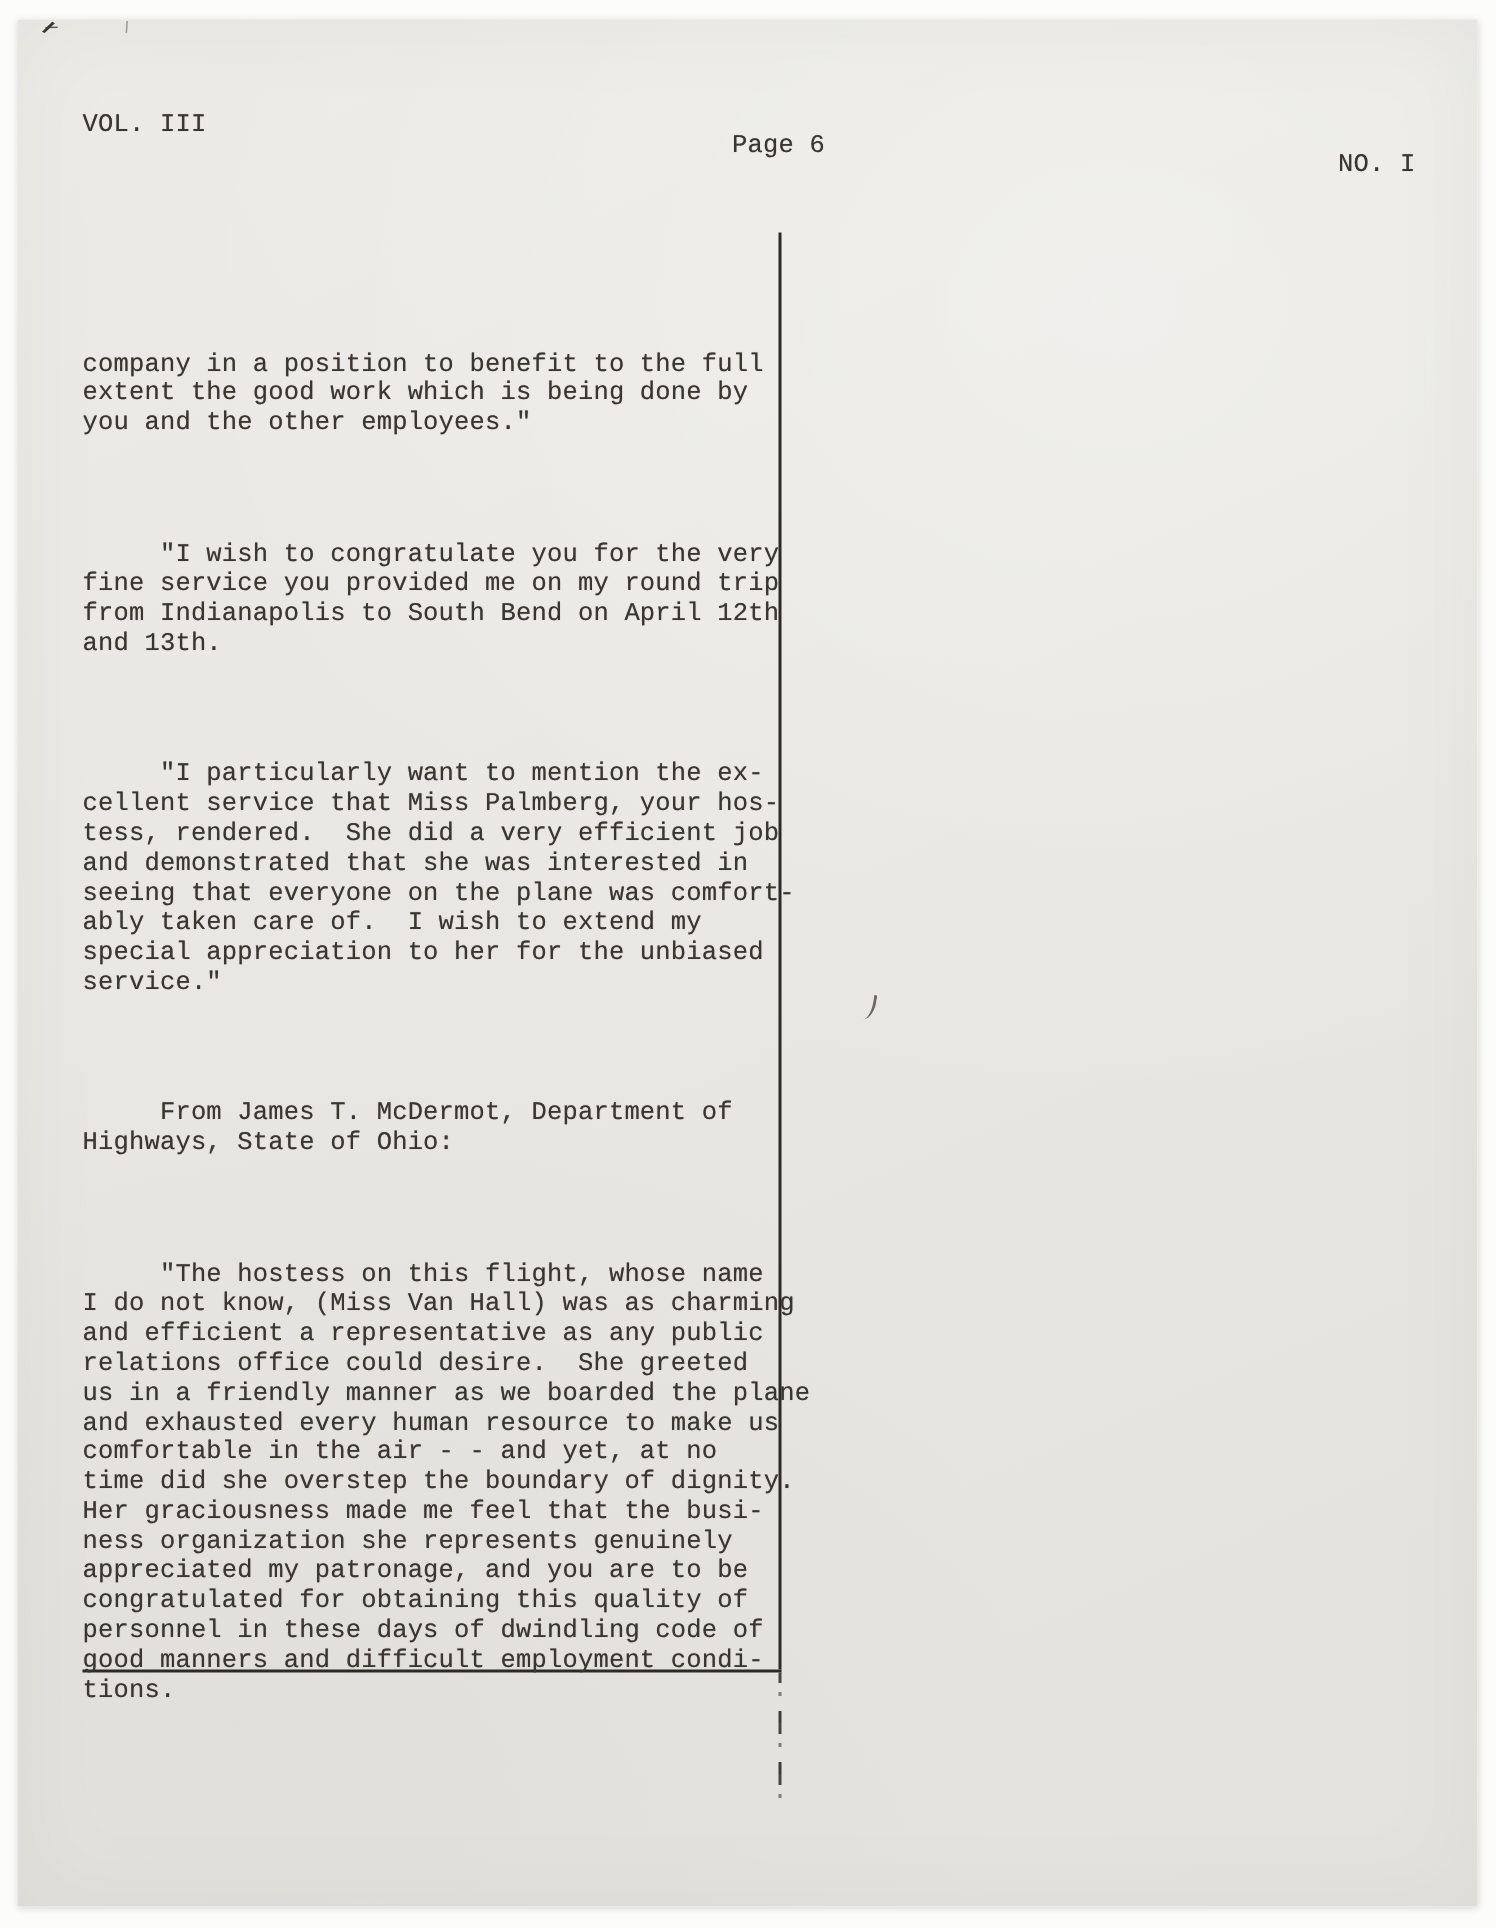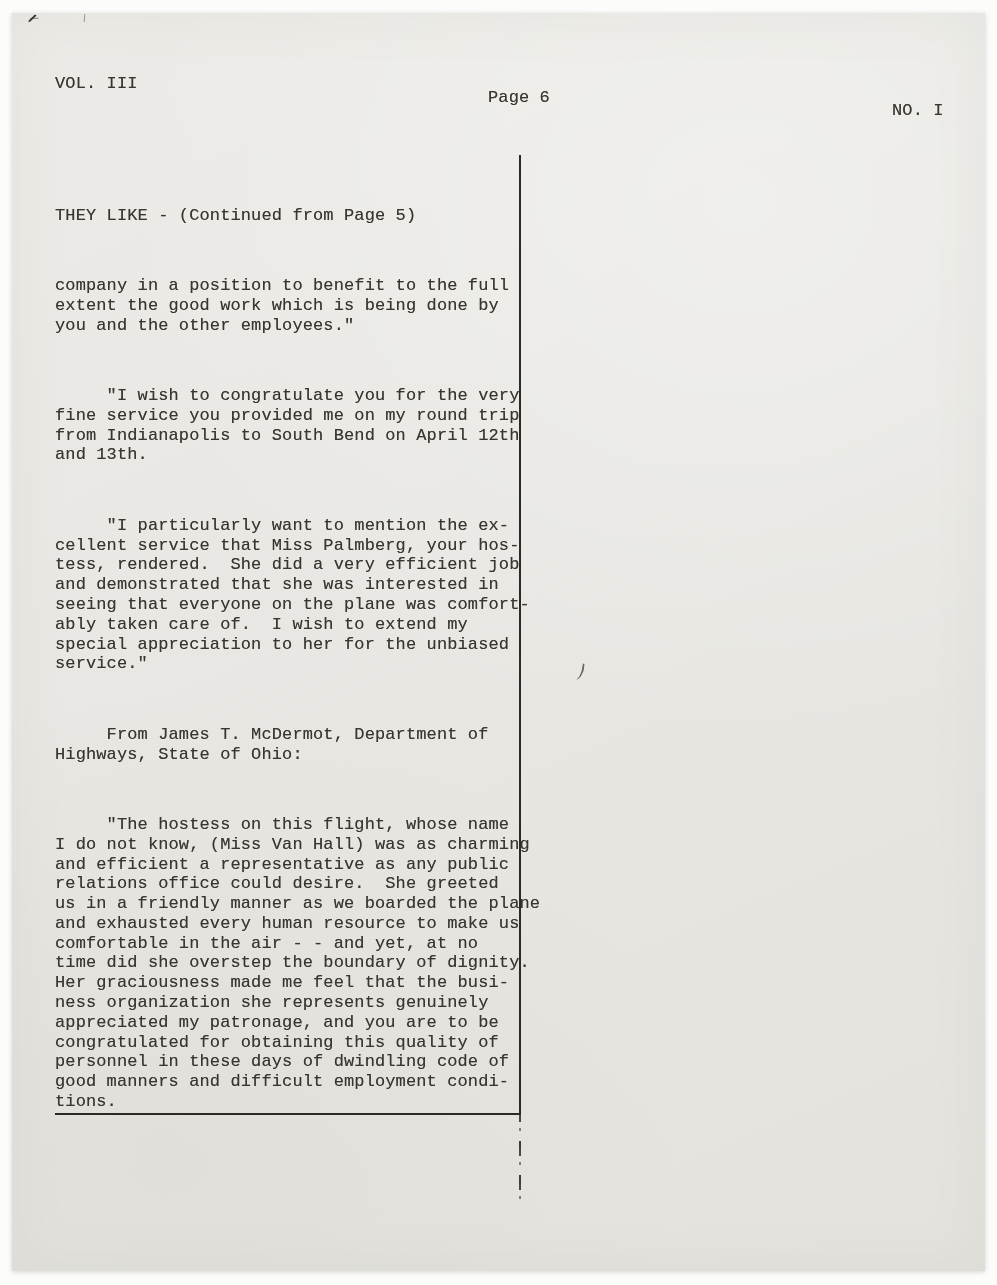--- a/index.html
+++ b/index.html
@@ -44,21 +44,21 @@
   .hdr-page  { left: 476px; top: 75px; }
   .hdr-issue { left: 880px; top: 63px; margin-top: 25px; }
   
   .column {
     position: absolute;
     left: 43px;
     top: 153px;
     white-space: pre;
     line-height: 19.8px;
   }
-  .para { margin-top: 11px; }
+  .para { margin-top: 28px; }
   
   .v-rule {
     position: absolute;
     left: 507px;
     top: 142px;
     width: 2px;
     height: 958px;
     background: #2c2a27;
   }
   .v-rule-tail {
@@ -137,21 +137,20 @@
 
     <div class="hdr hdr-vol typewritten">VOL. III</div>
     <div class="hdr hdr-page typewritten">Page 6</div>
     <div class="hdr hdr-issue typewritten">NO. I</div>
 
     <div class="v-rule"></div>
     <div class="v-rule-tail"></div>
     <div class="h-rule"></div>
 
     <div class="column typewritten">
-      <div class="title">THEY LIKE - (Continued from Page 5)</div>
       <div class="para">company in a position to benefit to the full
 extent the good work which is being done by
 you and the other employees."</div>
       <div class="para">     "I wish to congratulate you for the very
 fine service you provided me on my round trip
 from Indianapolis to South Bend on April 12th
 and 13th.</div>
       <div class="para">     "I particularly want to mention the ex-
 cellent service that Miss Palmberg, your hos-
 tess, rendered.  She did a very efficient job

